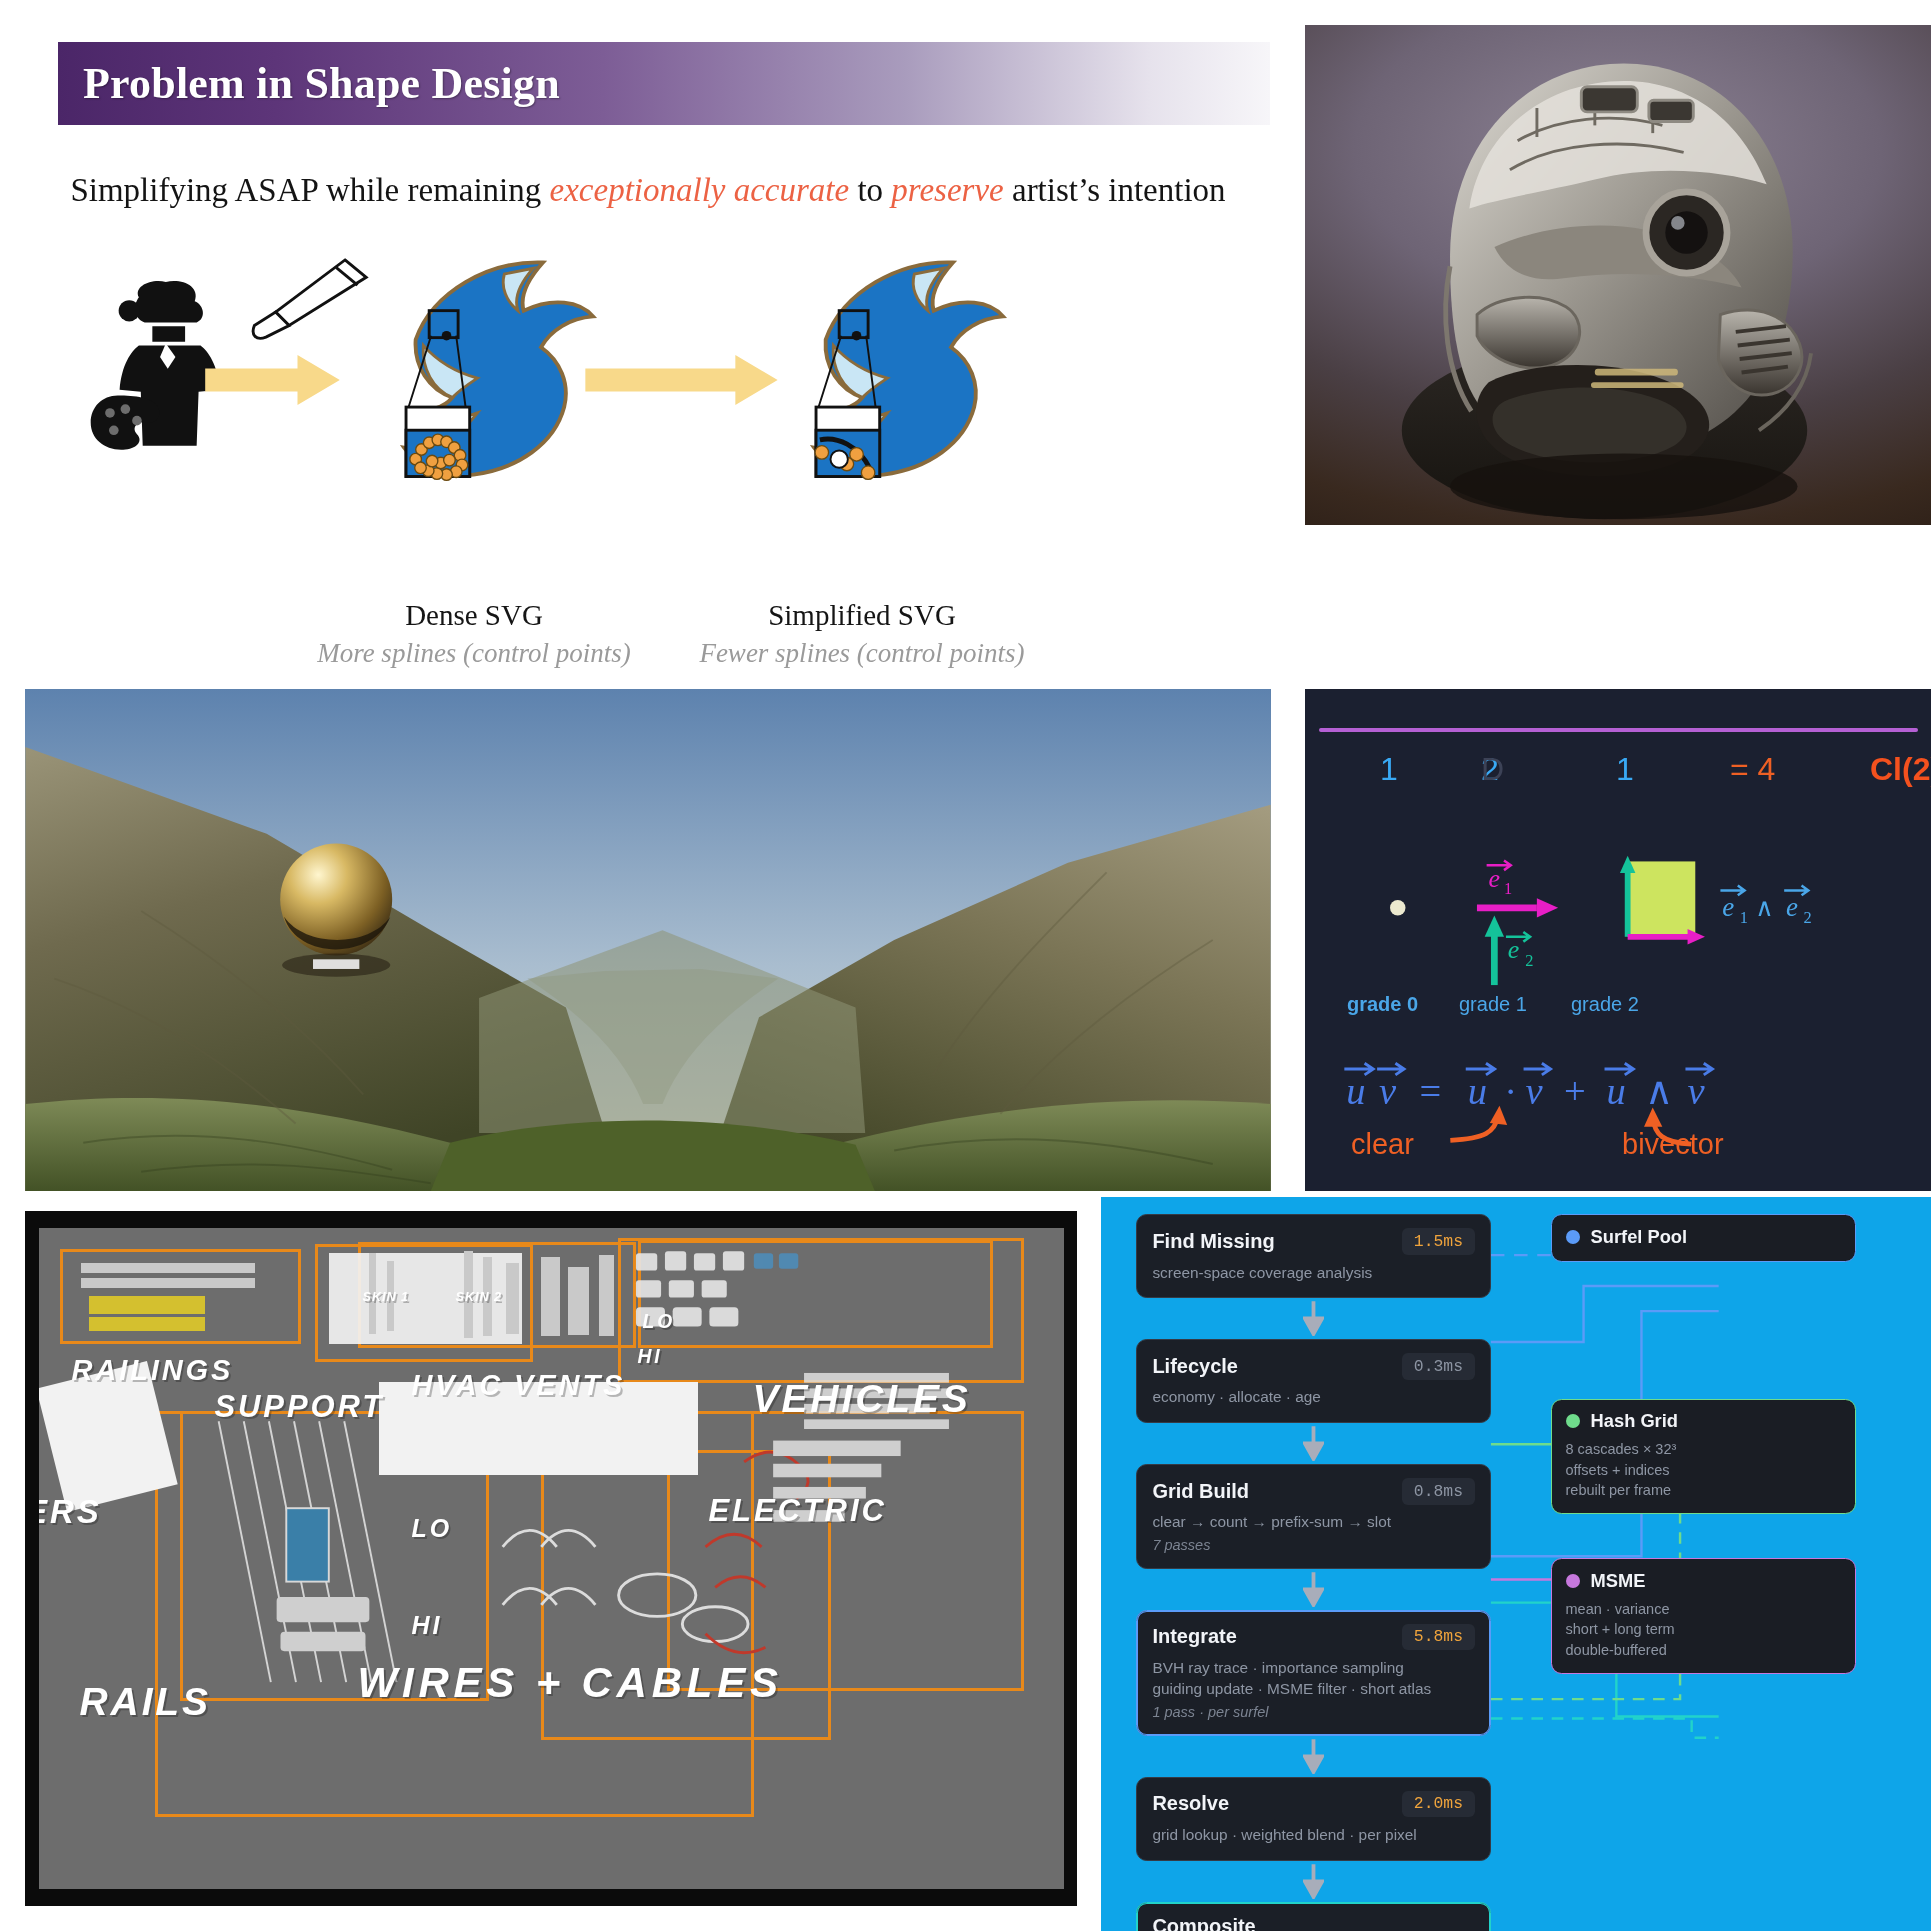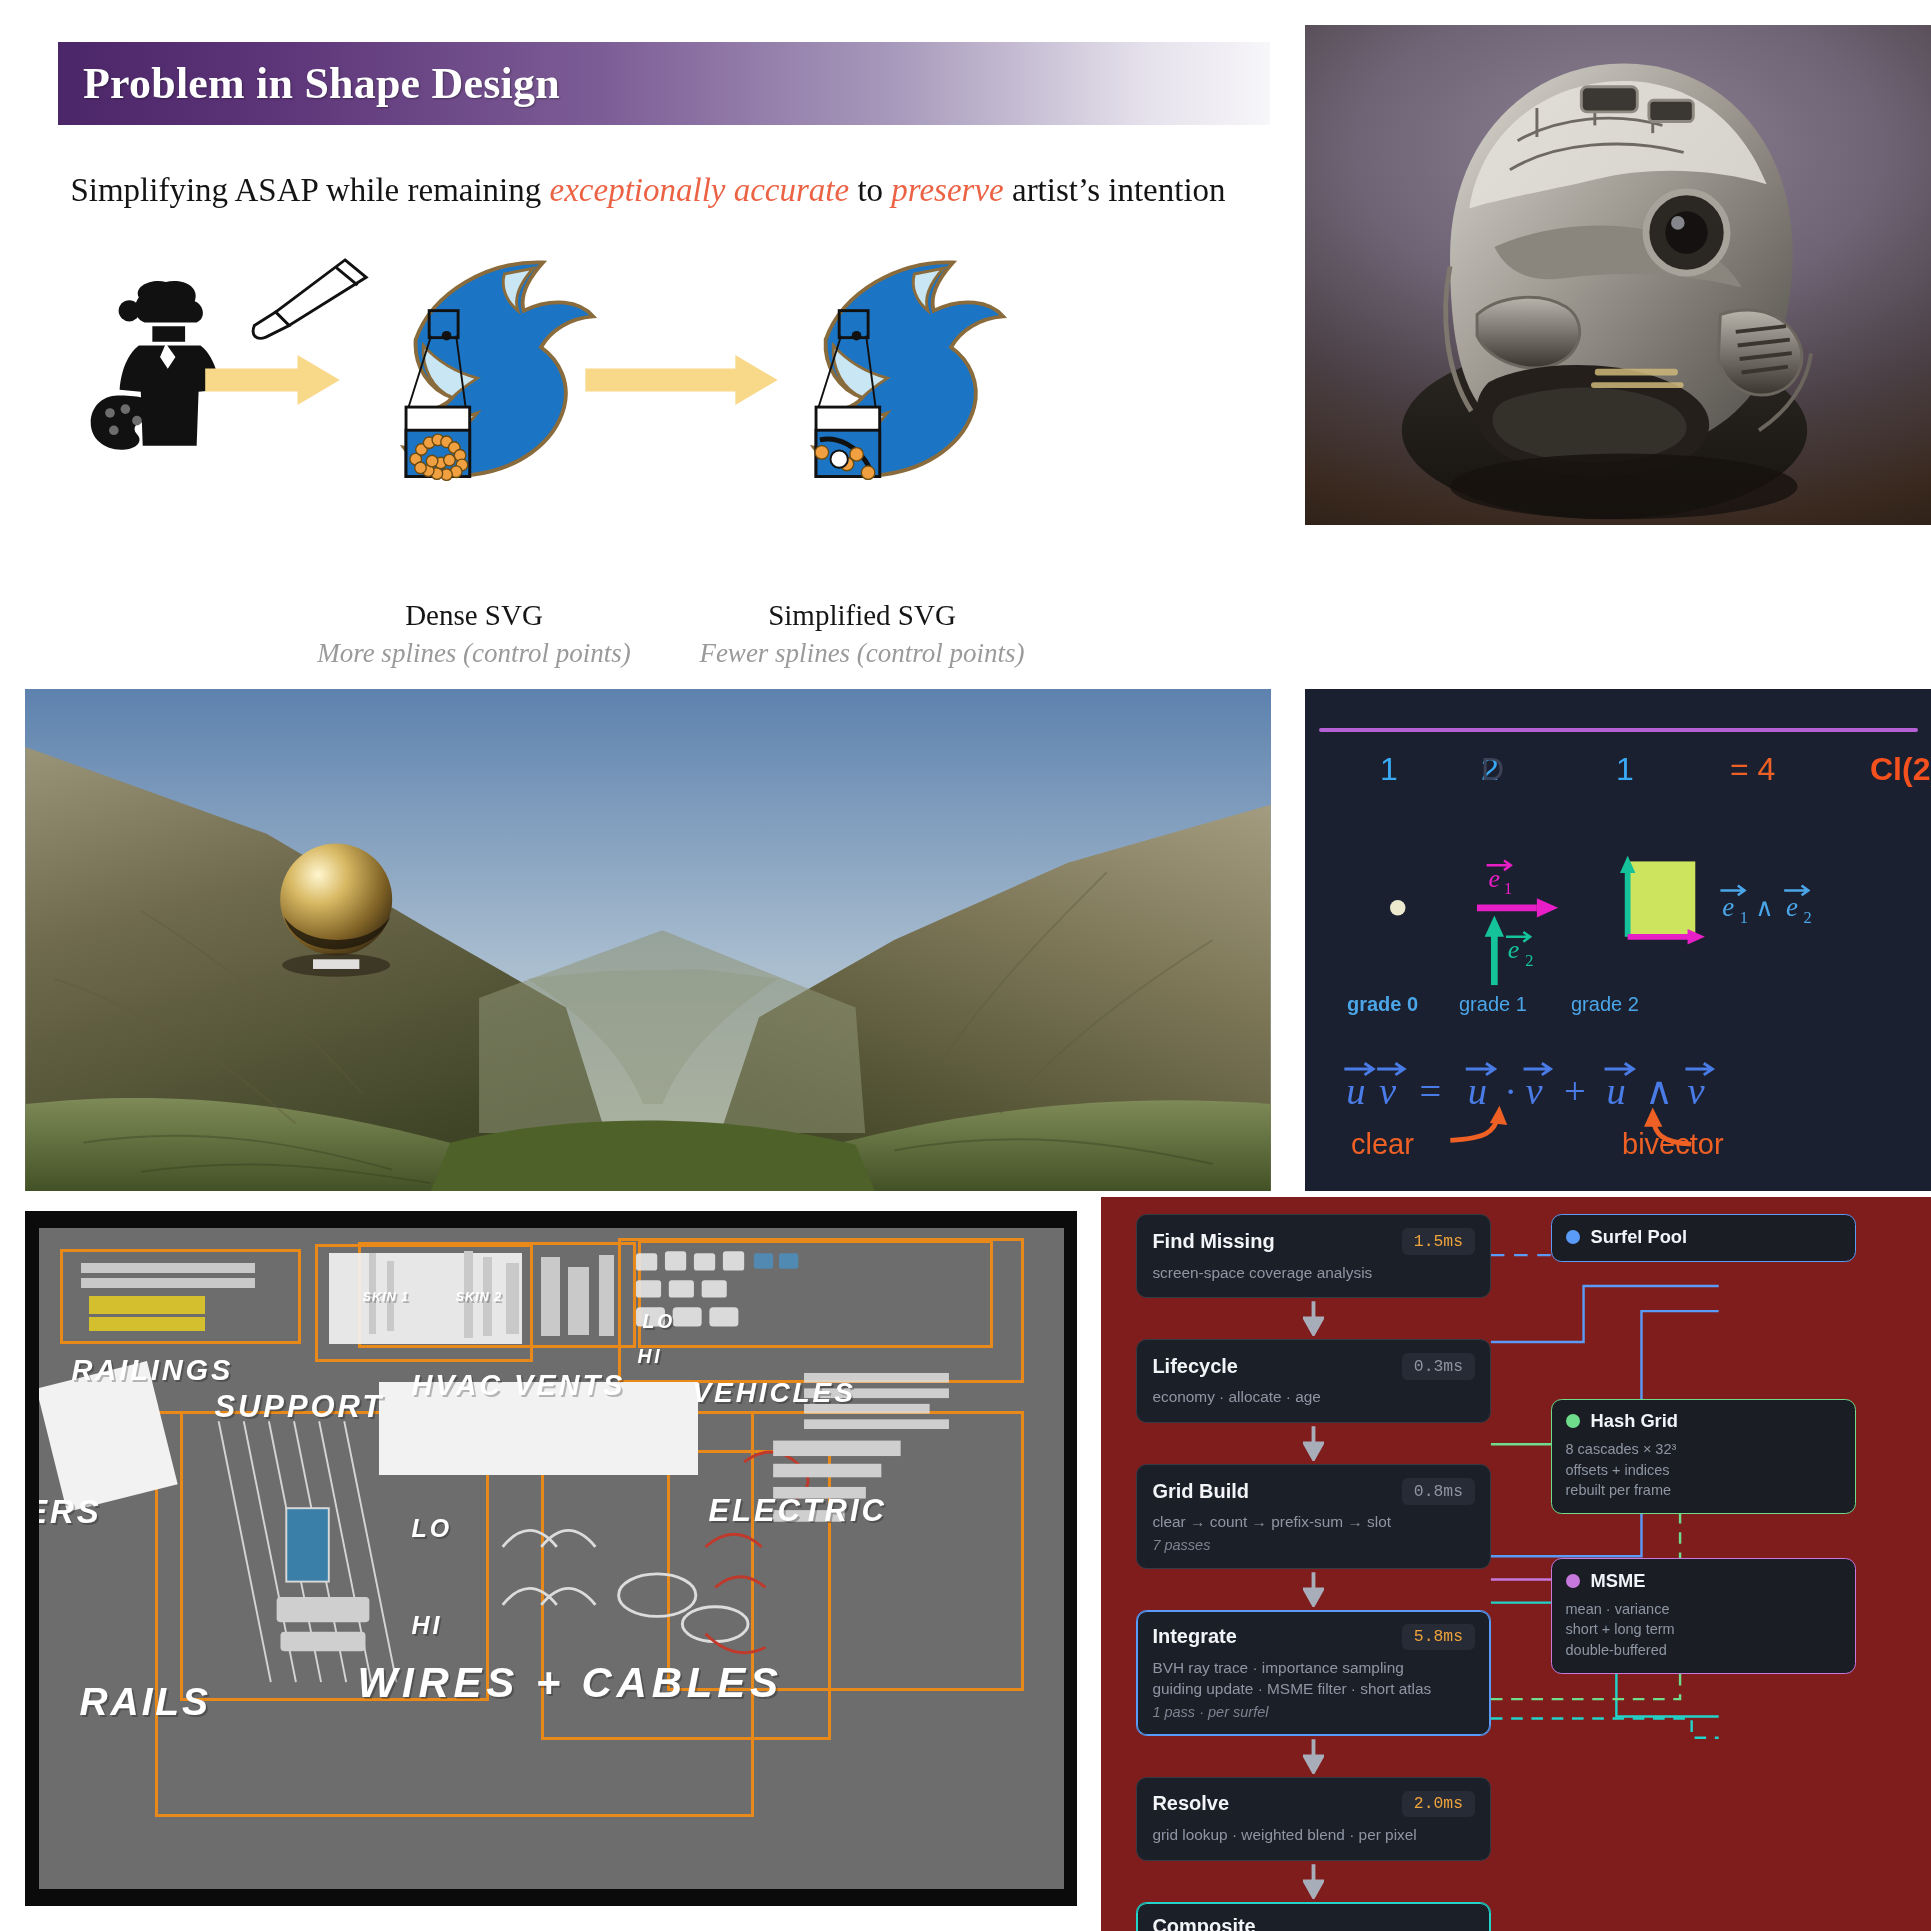--- a/index.html
+++ b/index.html
@@ -94,21 +94,21 @@
     position:absolute; color:#ffffff; font-family:"Liberation Sans", sans-serif;
     font-weight:700; letter-spacing:2.9px; font-style:italic;
     text-shadow: 1.9px 1.9px 0 rgba(0,0,0,.25);
     margin-top: 37px;
   }
   .grayblock { position:absolute; background:#c9c9c9; }
   .whitesheet { position:absolute; background:#f2f2f2; }
 
   .pipeline-panel {
     position:absolute; left:1101px; top:1197px; width:830px; height:734px;
-    background:#7f1d1d; overflow:hidden; padding:23px 21px;
+    background:#0ea5e9; overflow:hidden; padding:23px 21px;
   }
   .pl-col { position:absolute; left:35px; top:17.4px; width:355px; }
   .pl-node {
     position:relative; background:#1b1f27; border:1.9px solid #353a45;
     border-radius:10.6px; padding:12.6px 15.4px 14.5px 15.4px; margin-bottom:0;
   }
   .pl-node.hl { border-color:#5b9bf8; box-shadow: 0 0 0 1px #5b9bf8 inset; }
   .pl-node.tealhl { border-color:#22d3ca; box-shadow: 0 0 0 1px #22d3ca inset; }
   .pl-head { display:flex; align-items:center; justify-content:space-between; }
   .pl-title { color:#f2f4f8; font-size:20px; font-weight:700; }
@@ -525,21 +525,21 @@
           <rect x="792" y="150" width="150" height="10"></rect>
             <rect x="792" y="166" width="150" height="10"></rect>
           <rect x="792" y="182" width="130" height="10"></rect>
             <rect x="792" y="198" width="150" height="10"></rect>
         </g>
       </svg>
 
       <div class="zlabel" style="left:33px; top:89px; font-size:29px;">RAILINGS</div>
       <div class="zlabel" style="left:176px; top:124px; font-size:31px;">SUPPORT</div>
       <div class="zlabel" style="left:373px; top:104px; font-size:29px;">HVAC VENTS</div>
-      <div class="zlabel" style="left:654px; top:112px; font-size:28px;">VEHICLES</div>
+      <div class="zlabel" style="left:714px; top:112px; font-size:39px;">VEHICLES</div>
       <div class="zlabel" style="left:670px; top:228px; font-size:31px;">ELECTRIC</div>
       <div class="zlabel" style="left:41px; top:415px; font-size:39px;">RAILS</div>
       <div class="zlabel" style="left:319px; top:394px; font-size:42px; letter-spacing:4.8px;">WIRES + CABLES</div>
       <div class="zlabel" style="left:-13.5px; top:228px; font-size:33px;">ERS</div>
 
       <div class="zlabel" style="left:324px; top:25px; font-size:12.6px; letter-spacing:1px;">SKIN 1</div>
       <div class="zlabel" style="left:417px; top:25px; font-size:12.6px; letter-spacing:1px;">SKIN 2</div>
       <div class="zlabel" style="left:604px; top:46px; font-size:19.3px;">LO</div>
       <div class="zlabel" style="left:599px; top:81px; font-size:19.3px;">HI</div>
       <div class="zlabel" style="left:373px; top:249px; font-size:25px;">LO</div>

